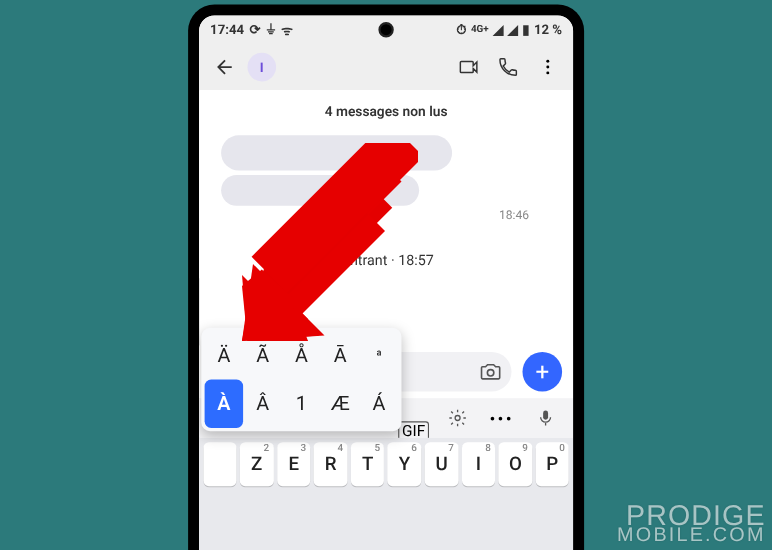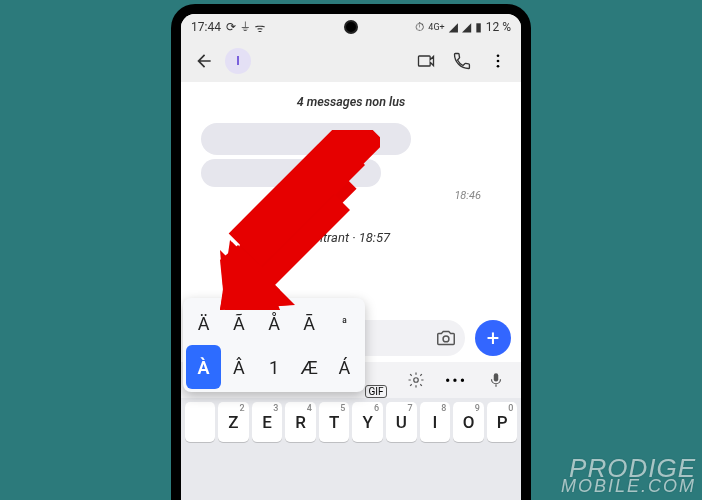--- a/index.html
+++ b/index.html
@@ -26,21 +26,21 @@
     position: relative;
   }
   .statusbar {
     height: 26px;
     background: #efefef;
     display: flex;
     align-items: center;
     justify-content: space-between;
     padding: 0 10px;
     font-size: 12px;
-    font-weight: 400;
+    font-weight: 700;
     color: #333;
     position: relative;
   }
   .camera {
     position: absolute;
     left: 50%; top: 6px;
     transform: translateX(-50%);
     width: 14px; height: 14px;
     background: #000;
     border-radius: 50%;
@@ -65,21 +65,20 @@
   }
   .spacer { flex: 1; }
   .icon-btn { width: 30px; height:30px; display:flex; align-items:center; justify-content:center; color:#333;}
   .content {
     background:#fff;
     padding: 8px 0;
     font-size: 13px;
     color:#444;
     text-align:center;
     position: relative;
-    font-style: italic;
   }
   .unread {
     padding: 4px 0 10px;
     font-weight: 600;
     font-size: 12.5px;
     color:#333;
   }
   .bubble {
     background:#e6e6ed;
     border-radius: 18px;
@@ -206,21 +205,20 @@
   }
   .watermark {
     position:absolute;
     right: 6px; bottom: 6px;
     color: rgba(255,255,255,0.6);
     font-family: Impact, Arial Black, sans-serif;
     font-size: 26px;
     letter-spacing: 1px;
     text-align:right;
     line-height: 0.82;
-    font-style: italic;
     text-shadow: 0 0 2px rgba(0,0,0,0.15);
   }
   .watermark .line2 { font-size: 18px; letter-spacing: 2px; margin-left: 28px;}
   svg { display:block; }
 </style>
 </head>
 <body>
 
 <div class="phone">
   <div class="screen">
@@ -291,21 +289,21 @@
             </svg>
         </span>
       </div>
       <div class="plus-btn">
         <span>+</span>
       </div>
     </div>
 
     <div class="sugg-row">
       <div class="sugg-cell">
-          <span style="font-size:10px;border:1px solid #555;padding:0 2px;border-radius:3px;margin-top:23px;">GIF</span>
+          <span style="font-size:14px;border:1px solid #555;padding:0 2px;border-radius:3px;margin-top:23px;">GIF</span>
         </div>
       <div class="sugg-cell">
         <svg width="18" height="18" viewBox="0 0 24 24">
             <circle cx="12" cy="12" r="3" fill="none" stroke="#555" stroke-width="1.6"></circle>
             <path d="M12 2v3M12 19v3M4.2 4.2l2.1 2.1M17.7 17.7l2.1 2.1M2 12h3M19 12h3M4.2 19.8l2.1-2.1M17.7 6.3l2.1-2.1" stroke="#555" stroke-width="1.6"></path>
           </svg>
       </div>
       <div class="sugg-cell">
           <span style="letter-spacing:2px;">•••</span>
         </div>

